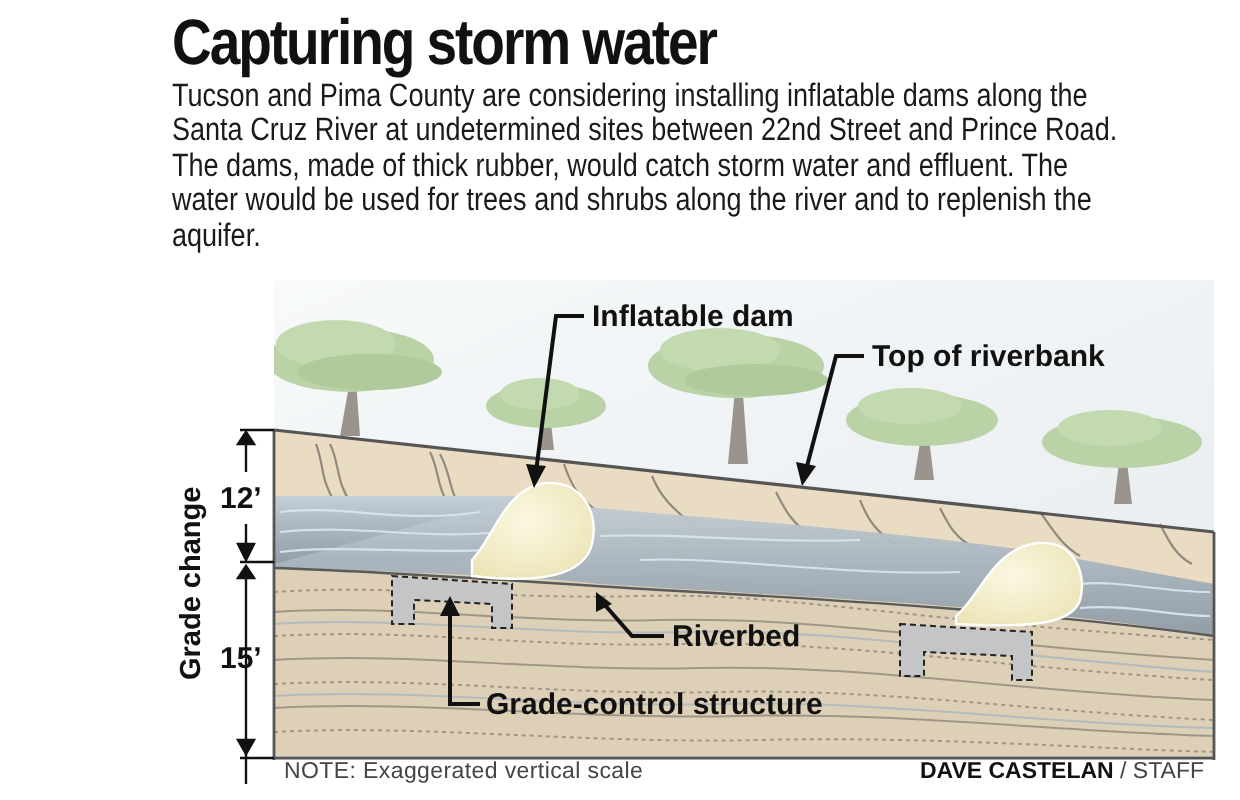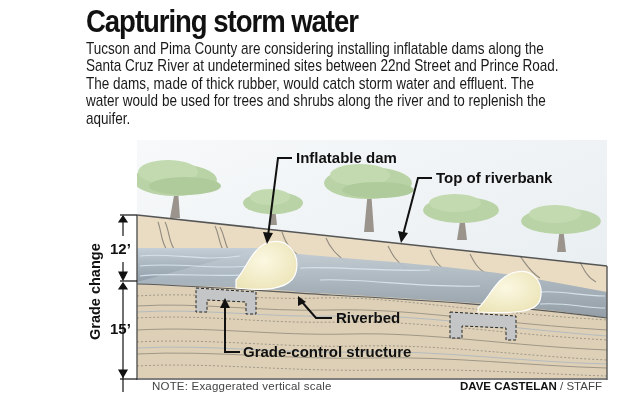--- a/index.html
+++ b/index.html
@@ -2,21 +2,21 @@
 <html><head>
 <meta charset="utf-8">
 <style>
   html, body { margin: 0; padding: 0; background: #ffffff; }
   body { width: 620px; height: 400px; position: relative; overflow: hidden; font-family: "Liberation Sans", sans-serif; color: #111; }
   .title { position: absolute; left: 86px; top: 2px; font-family: "Liberation Sans", sans-serif; font-weight: bold; font-size: 32px; letter-spacing: -1.2px; transform: scaleX(0.86); transform-origin: left top; white-space: nowrap; line-height: 38px; }
   .body-text { position: absolute; left: 86px; top: 40px; width: 620px; font-size: 16.2px; line-height: 17.4px; transform: scaleX(0.835); transform-origin: left top; white-space: nowrap; color: #1a1a1a; }
   .body-text div { height: 17.4px; }
   svg.diagram { position: absolute; left: 0; top: 0; }
   .lbl { font-family: "Liberation Sans", sans-serif; font-weight: bold; fill: #111; }
-  .note { position: absolute; left: 152px; top: 380px; font-size: 11.5px; color: #444; letter-spacing: 0.2px; }
+  .note { position: absolute; left: 142px; top: 380px; font-size: 11.5px; color: #444; letter-spacing: 0.2px; }
   .credit { position: absolute; right: 18px; top: 380px; font-size: 11.5px; color: #444; }
   .credit b { color: #111; }
 </style>
 </head>
 <body>
 
 <div class="title">Capturing storm water</div>
 
 <div class="body-text">
   <div>Tucson and Pima County are considering installing inflatable dams along the</div>

